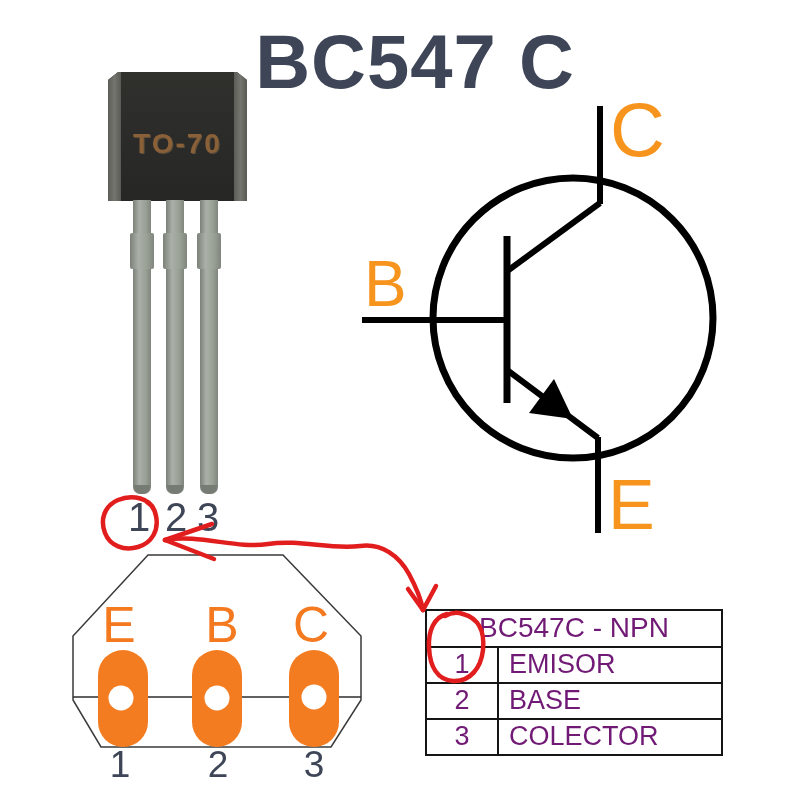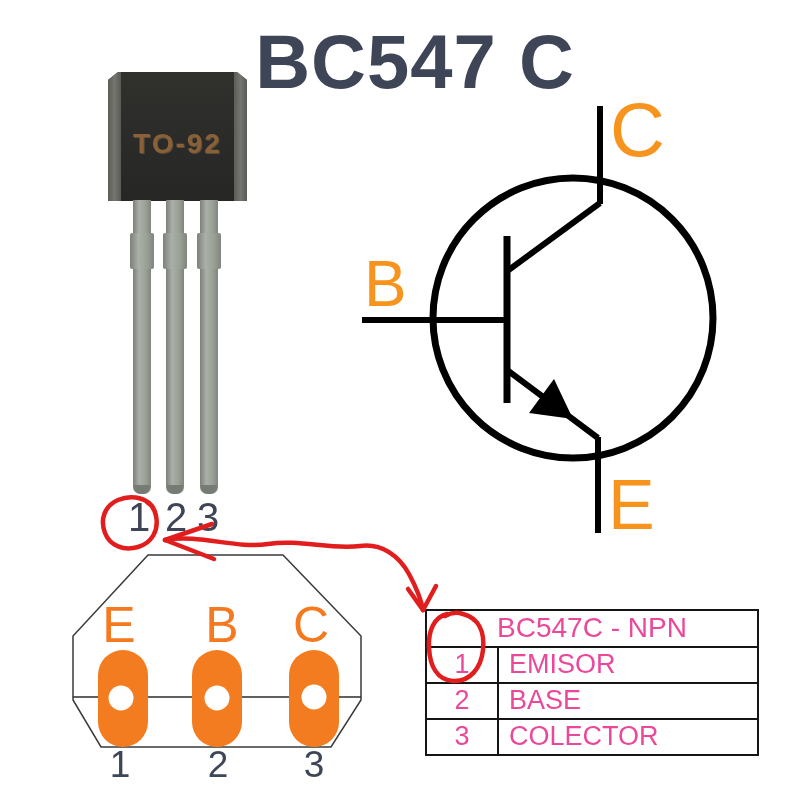--- a/index.html
+++ b/index.html
@@ -39,41 +39,41 @@
   .sym-label{color:#f7941d;font-weight:500;line-height:1;}
   .lab-c{left:610px;top:92px;font-size:76px;}
   .lab-b{left:364px;top:252px;font-size:64px;}
   .lab-e{left:608px;top:470px;font-size:70px;}
 
   
   .pad-label{width:46px;text-align:center;font-size:50px;color:#f4791f;font-weight:500;}
   .pad-num{width:40px;text-align:center;font-size:37px;color:#3e4557;}
 
   
-  table.pin-table{position:absolute;left:425px;top:609px;width:334px;
+  table.pin-table{position:absolute;left:425px;top:609px;width:298px;
                   border-collapse:collapse;background:#fff;
-                  font-size:27px;color:#ec4899;}
+                  font-size:27px;color:#701a75;}
   table.pin-table td{border:2px solid #151515;padding:1px 0 2px 0;}
   td.tbl-header{text-align:center;font-size:28px;padding:1px 0;}
   td.col-pin{width:70px;text-align:center;}
   td.col-name{padding-left:10px !important;margin-top:20px;}
 
   svg{position:absolute;left:0;top:0;}
 </style>
 </head>
 <body>
 
 <div id="stage">
 
   <div class="abs title">BC547 C</div>
 
   <div class="abs pkg-body">
     <div class="bevel left"></div>
     <div class="bevel right"></div>
-    <div class="pkg-marking">TO-92</div>
+    <div class="pkg-marking">TO-70</div>
   </div>
   <div class="abs leg" style="left:133px;">
     <div class="crimp"></div>
     <div class="tip"></div>
   </div>
   <div class="abs leg" style="left:166px;">
     <div class="crimp"></div>
     <div class="tip"></div>
   </div>
   <div class="abs leg" style="left:200px;">

